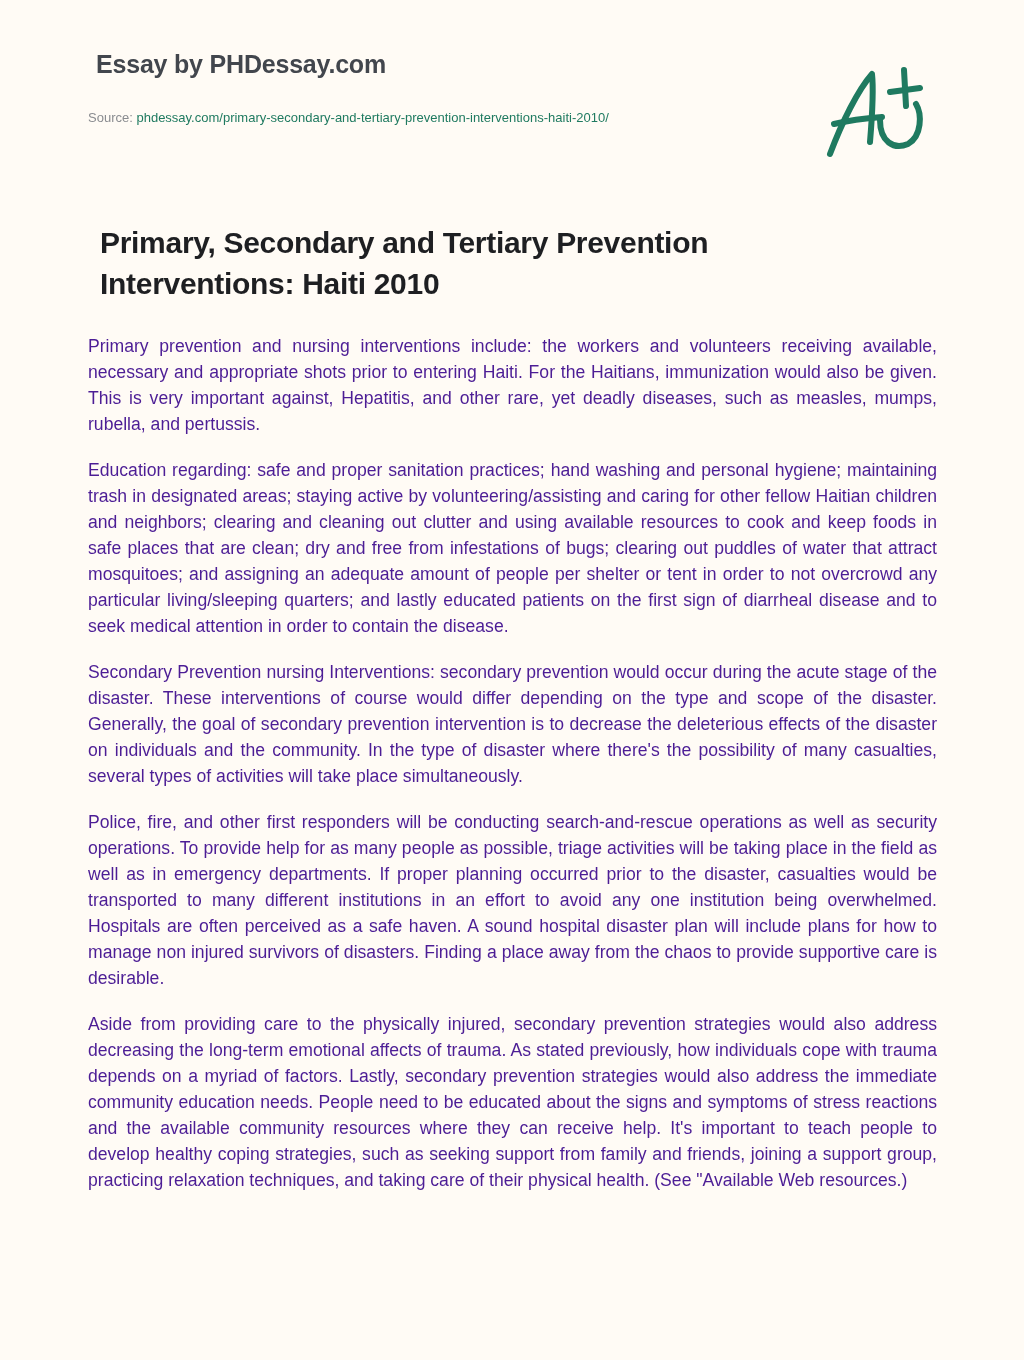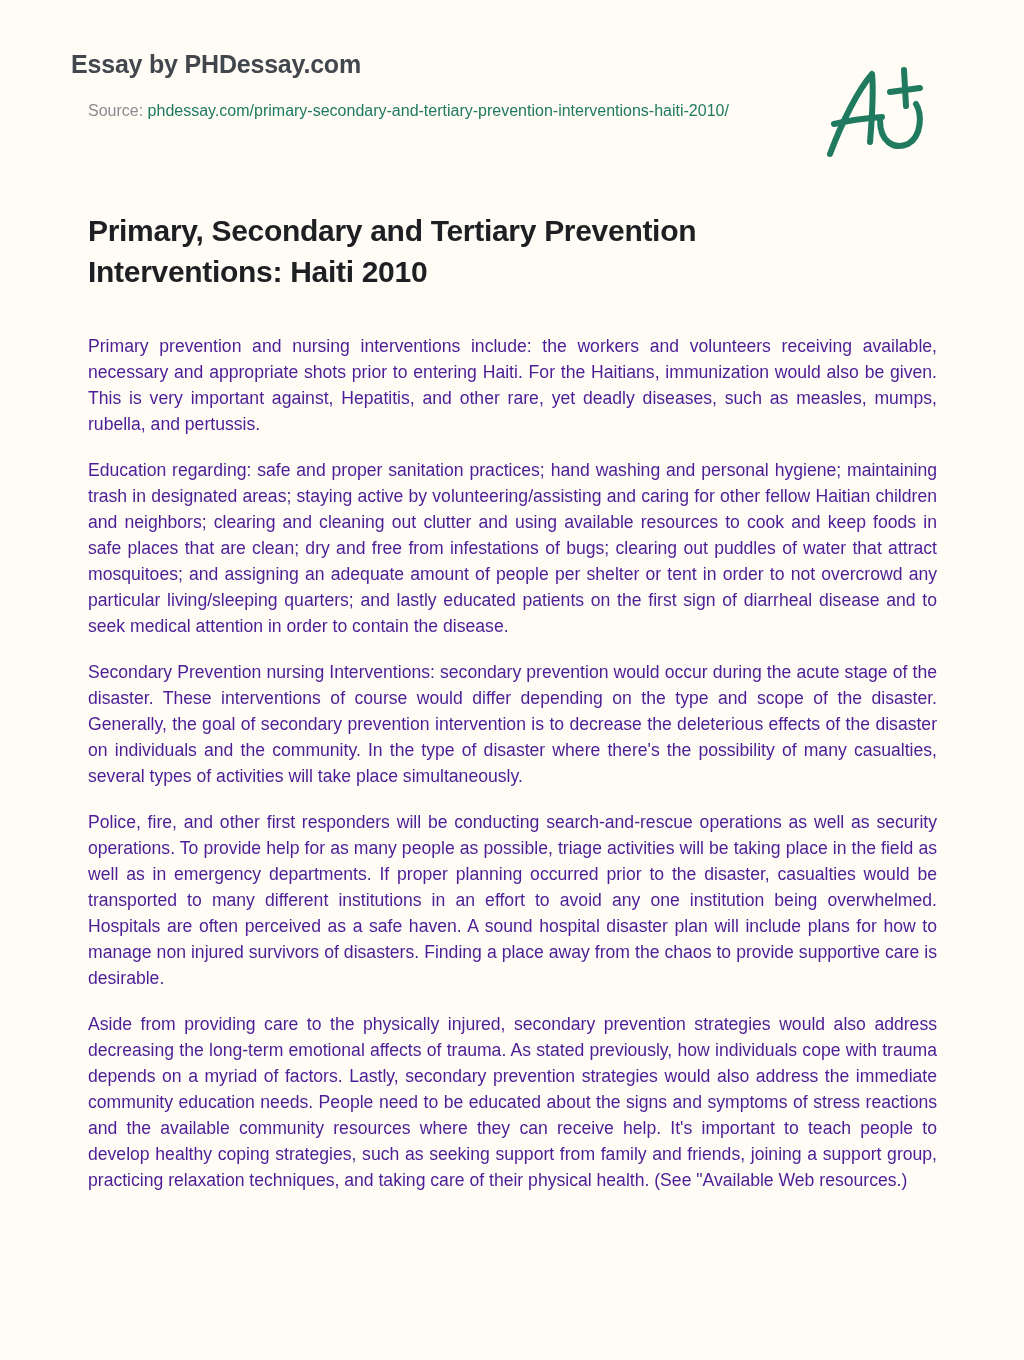--- a/index.html
+++ b/index.html
@@ -9,34 +9,34 @@
     }
     body {
       width: 1024px;
       height: 1360px;
       position: relative;
       overflow: hidden;
       font-family: "Liberation Sans", "DejaVu Sans", sans-serif;
     }
     .brand {
       position: absolute;
-      left: 71px;
+      left: 96px;
       top: 50px;
       font-size: 25px;
       font-weight: bold;
       color: #42464d;
       letter-spacing: -0.2px;
       margin: 0;
     }
     .source {
       position: absolute;
       left: 88px;
-      top: 100px;
+      top: 107px;
       width: 660px;
-      font-size: 16px;
+      font-size: 13px;
       line-height: 21px;
       color: #8a8c90;
       margin: 0;
     }
     .source a {
       color: #1f7a60;
       text-decoration: none;
       word-break: break-all;
     }
     .logo {
@@ -48,21 +48,21 @@
     }
     .title {
       position: absolute;
       left: 88px;
       top: 210px;
       width: 760px;
       font-size: 30px;
       line-height: 41px;
       font-weight: bold;
       color: #1e1f22;
-      margin: 0;
+      margin: 12px;
       letter-spacing: -0.3px;
     }
     .content {
       position: absolute;
       left: 88px;
       top: 333px;
       width: 849px;
       height: 980px;
       overflow: hidden;
     }

